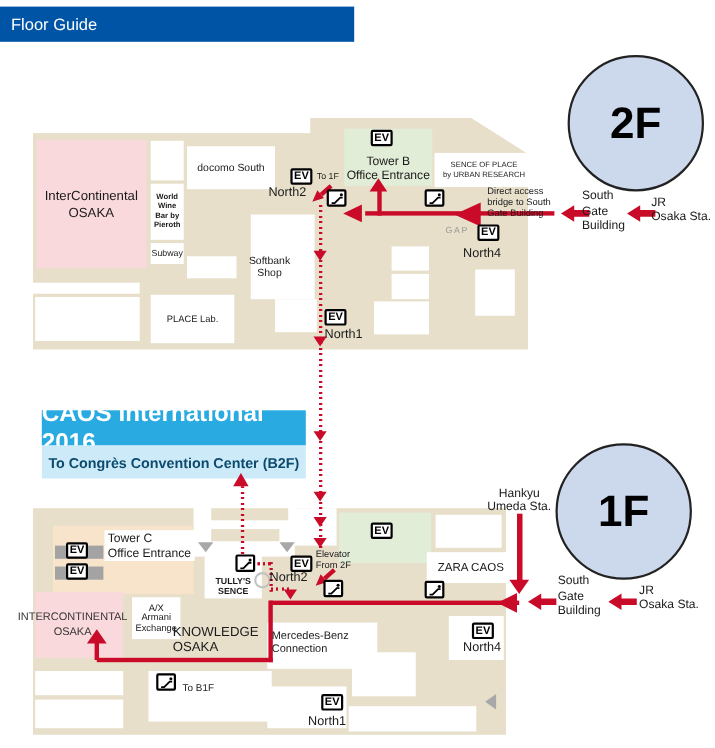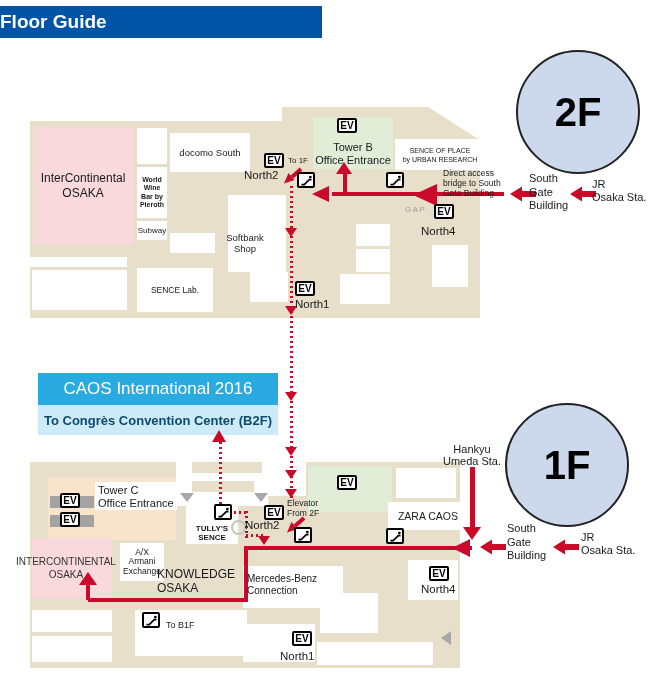--- a/index.html
+++ b/index.html
@@ -20,21 +20,21 @@
   .esc{width:18px;height:16px;border:2px solid #000;background:#fff;border-radius:2px;
        display:flex;align-items:center;justify-content:center;z-index:5;}
   .dotv{width:3px;background-image:repeating-linear-gradient(to bottom,var(--route_red) 0 2px,transparent 2px 5px);z-index:3;}
   .doth{height:3px;background-image:repeating-linear-gradient(to right,var(--route_red) 0 2px,transparent 2px 5px);z-index:3;}
   .rline{background:var(--route_red);z-index:3;}
   .tri{width:0;height:0;z-index:3;}
   .arrL{color:var(--route_red);z-index:3;line-height:0;}
   .circle{background:var(--circle_fill);border:2px solid #222;border-radius:50%;z-index:1;}
   .badge{font-size:40px;font-weight:bold;color:#000;}
   .header-bar{background:var(--header_blue);color:#fff;display:flex;align-items:center;z-index:6;}
-  .header-bar span{font-size:19px;font-weight:bold;}
+  .header-bar span{font-size:15px;font-weight:normal;padding-left:10px;}
   .stripe{background:var(--map_beige);z-index:2;}
   .graybar{background:var(--bar_gray);z-index:2;}
 </style>
 </head>
 <body>
 
 <div id="page">
 
   <div class="abs header-bar" style="left:0;top:6px;width:322px;height:32px">
     <span>Floor Guide</span>
@@ -58,21 +58,21 @@
     <div class="abs room flx" style="left:137px;top:221px;width:30px;height:19px">
       <span class="lbl" style="font-size:8px">Subway</span>
     </div>
     <div class="abs room flx" style="left:170px;top:133px;width:80px;height:39px">
       <span class="lbl" style="font-size:9.5px">docomo South</span>
     </div>
     <div class="abs room" style="left:170px;top:233px;width:45px;height:20px"></div>
     <div class="abs room" style="left:30px;top:257px;width:97px;height:10px"></div>
     <div class="abs room" style="left:32px;top:270px;width:95px;height:40px"></div>
     <div class="abs room flx" style="left:137px;top:268px;width:76px;height:44px">
-      <span class="lbl" style="font-size:8.5px">SENCE Lab.</span>
+      <span class="lbl" style="font-size:8.5px">PLACE Lab.</span>
     </div>
     <div class="abs room" style="left:228px;top:195px;width:58px;height:77px"></div>
     <div class="abs flx" style="left:228px;top:226px;width:34px;height:34px;z-index:4">
       <span class="lbl" style="font-size:9.5px;text-align:center;line-height:11px">Softbank
 Shop</span>
     </div>
     <div class="abs" style="left:313px;top:117px;width:80px;height:52px;background:var(--room_green);z-index:1"></div>
     <span class="abs ev" style="left:337px;top:118px">EV</span>
     <div class="abs flx" style="left:303px;top:140px;width:100px;height:28px;z-index:4">
       <span class="lbl" style="font-size:11px;text-align:center;line-height:13px">Tower B
@@ -146,21 +146,21 @@
           <path d="M0 8 L12 0.5 V5 H26 V11 H12 V15.5 Z" fill="currentColor"></path>
         </svg>
     </span>
     <div class="abs circle flx" style="left:516px;top:50px;width:124px;height:124px">
       <span class="badge">2F</span>
     </div>
   </div>
 
   <div>
     <div class="abs flx" style="left:38px;top:373px;width:240px;height:32px;background:var(--banner_cyan);z-index:2">
-      <span style="font-size:17px;font-weight:normal;color:#fff">CAOS International 2016</span>
+      <span style="font-size:22px;font-weight:bold;color:#fff">CAOS International 2016</span>
     </div>
     <div class="abs flx" style="left:38px;top:405px;width:240px;height:30px;background:var(--banner_light);z-index:2">
       <span style="font-size:13px;font-weight:bold;color:#0c4a6e;white-space:nowrap">To Congrès Convention Center (B2F)</span>
     </div>
   </div>
 
   <div>
     <div class="abs" style="left:30px;top:462px;width:430px;height:206px;background:var(--map_beige);z-index:0"></div>
     <div class="abs" style="left:176px;top:458px;width:92px;height:48px;background:#fff;z-index:1"></div>
     <div class="abs stripe" style="left:192px;top:462px;width:70px;height:11px"></div>

